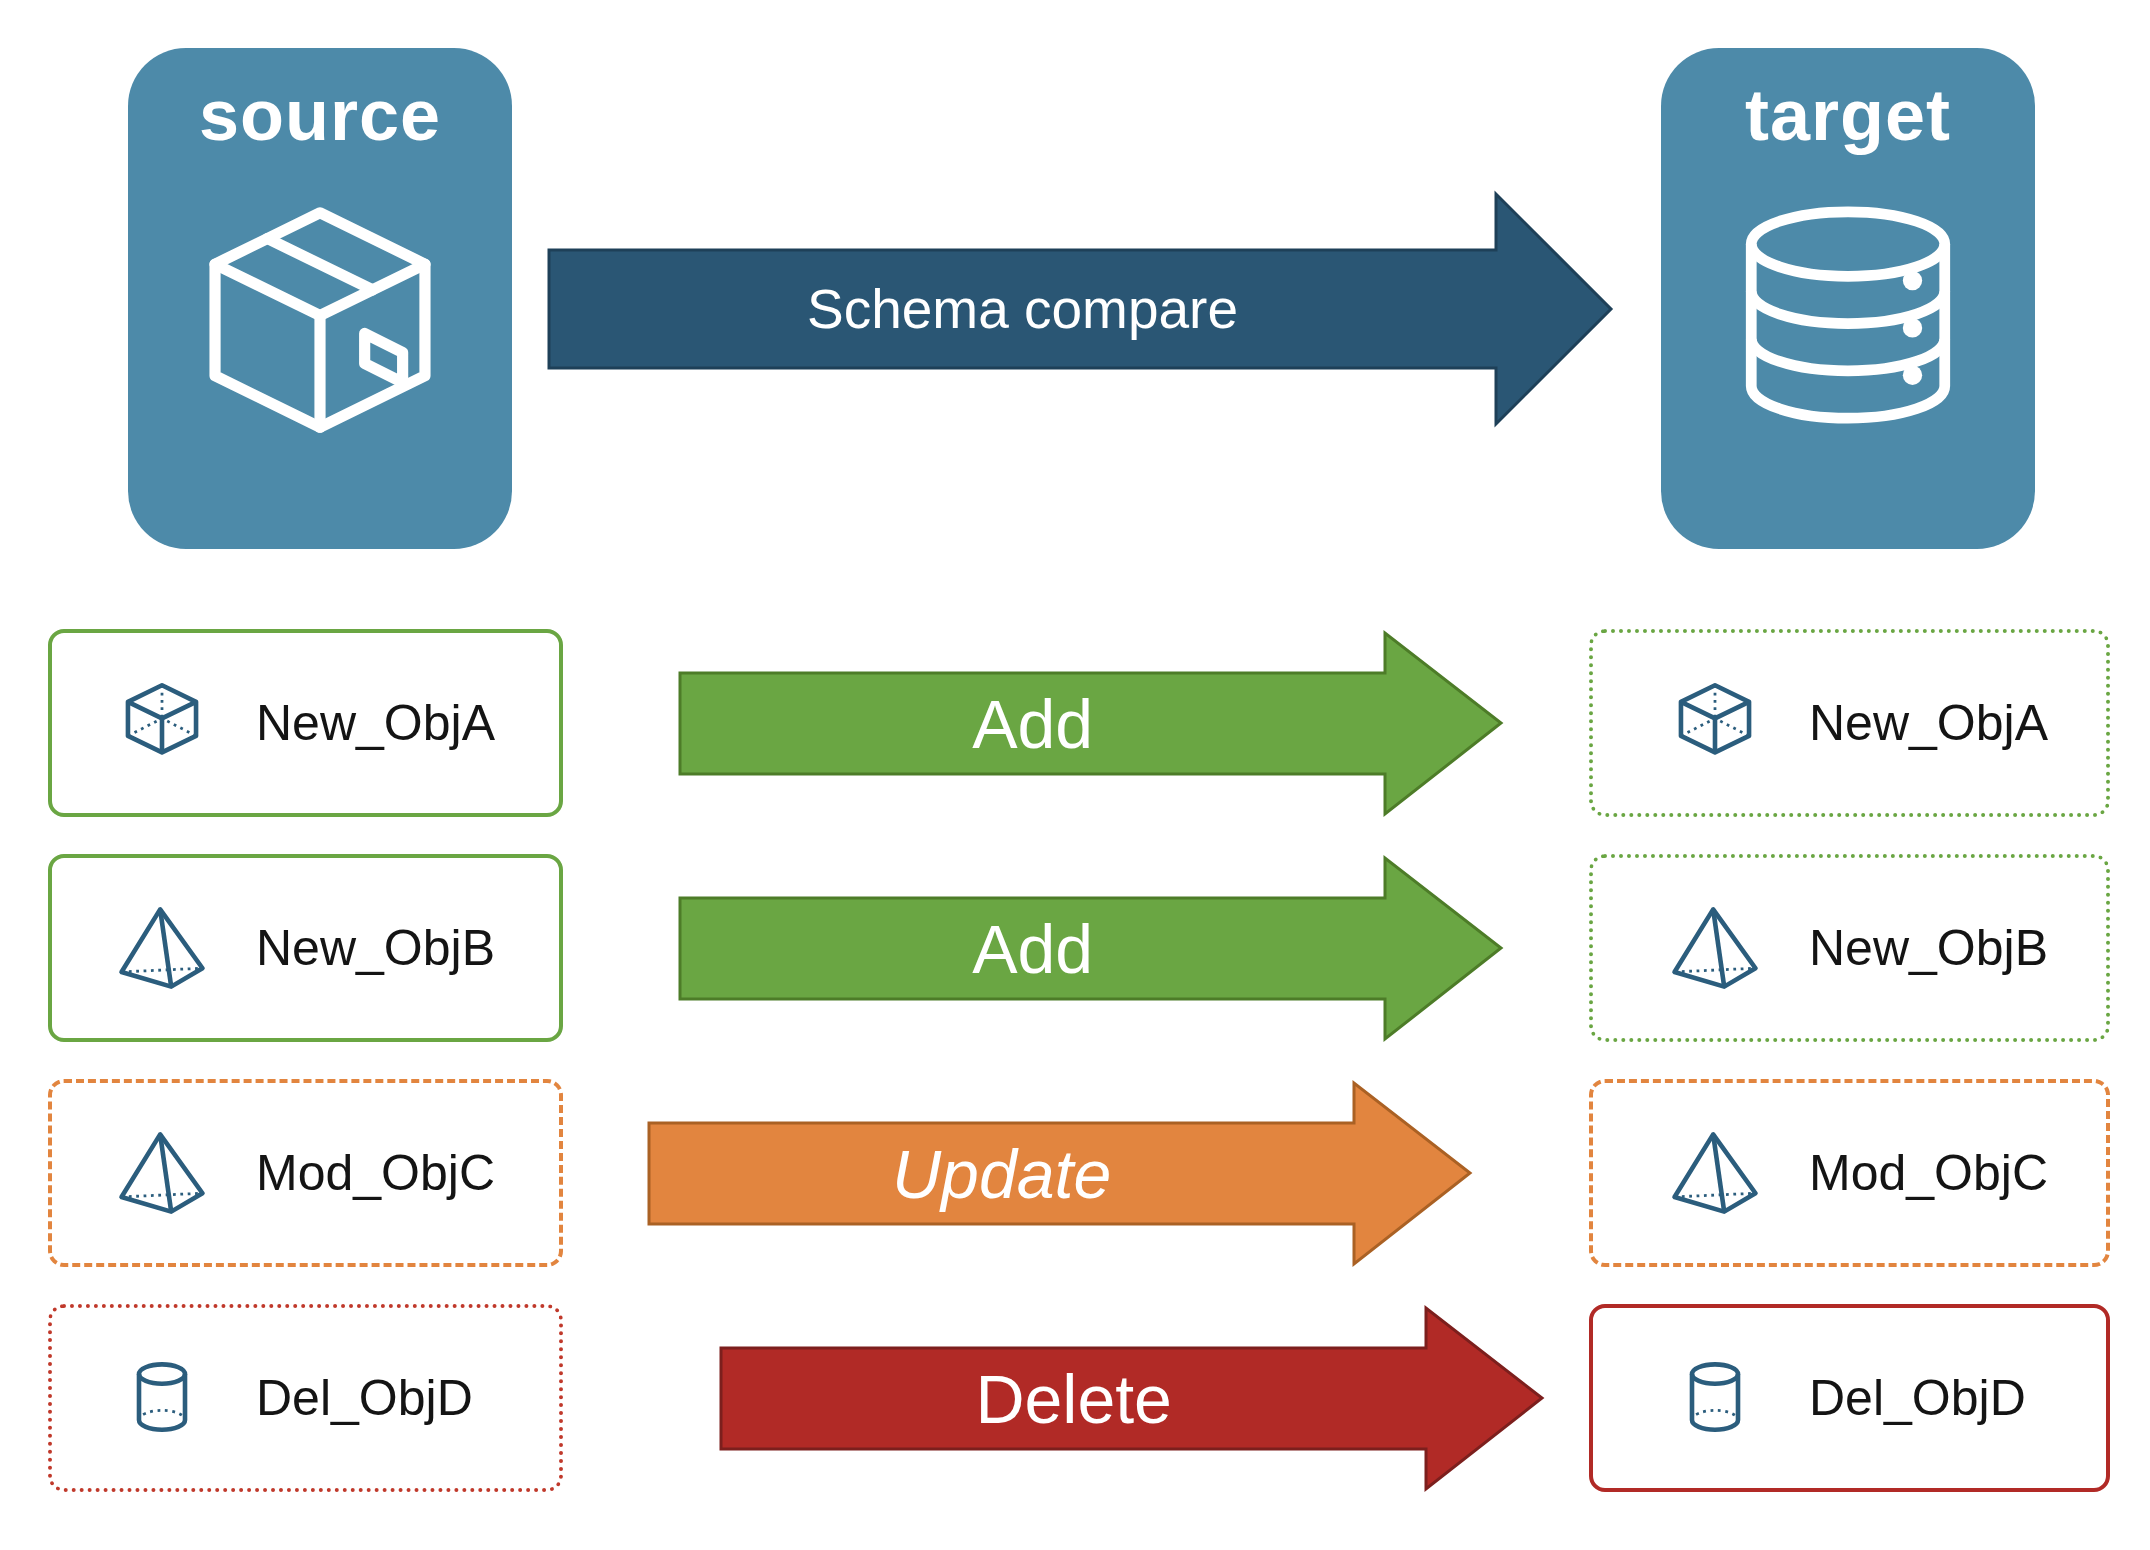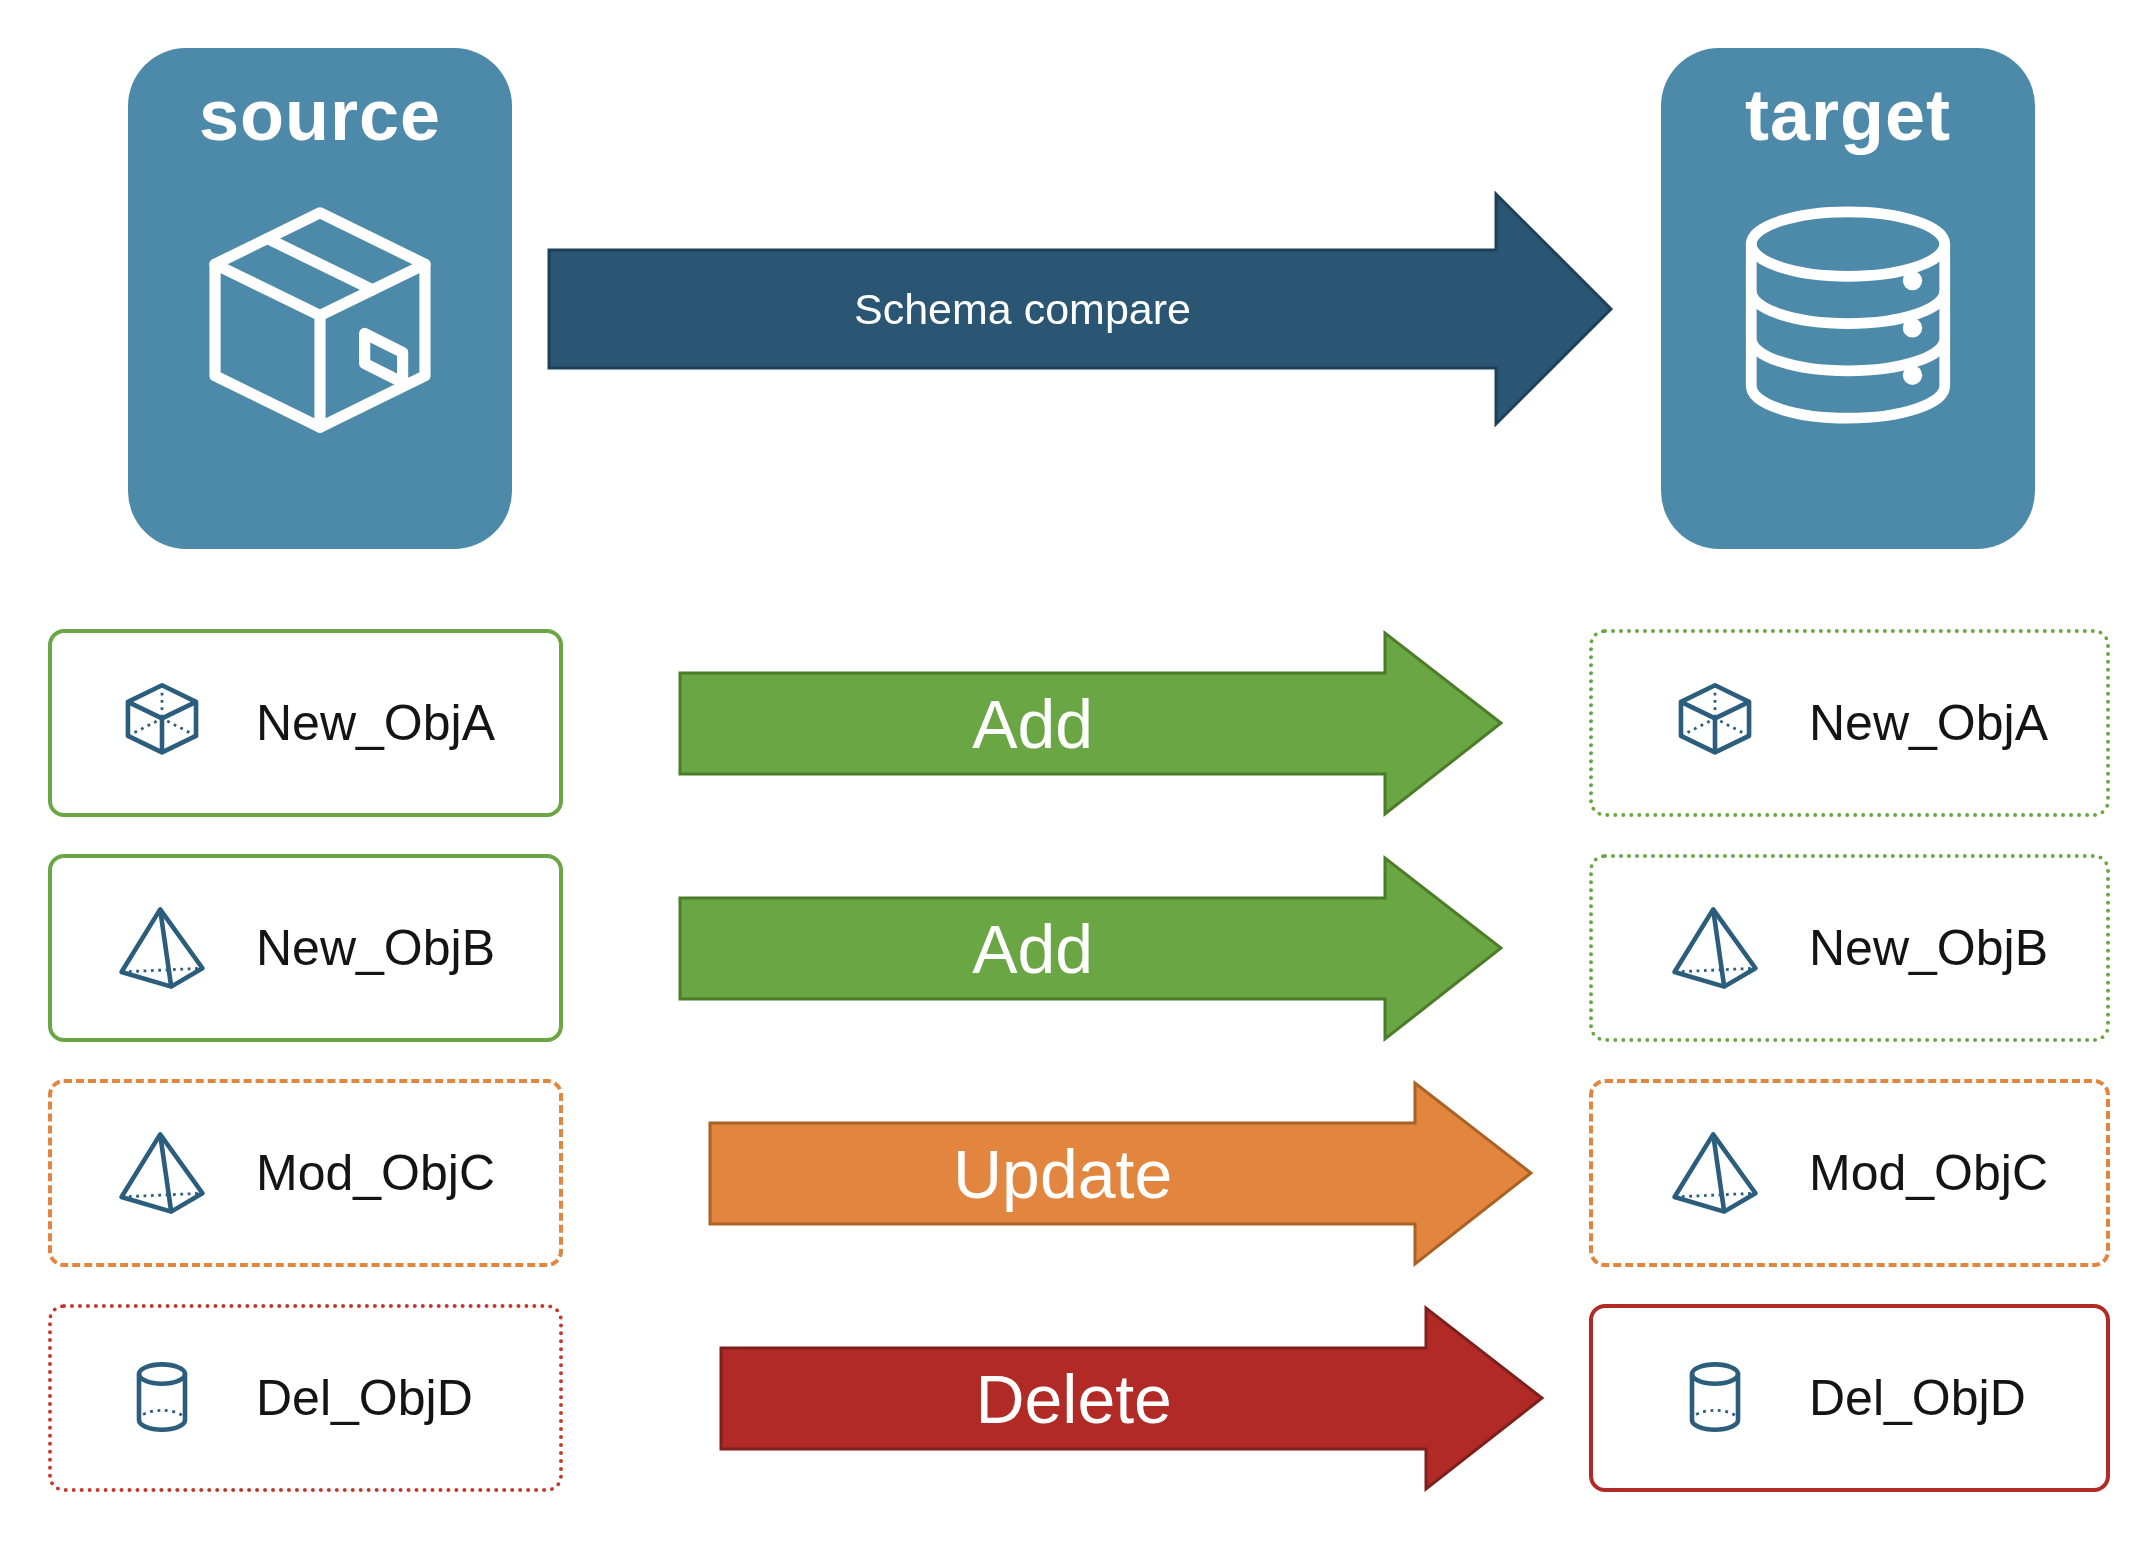--- a/index.html
+++ b/index.html
@@ -28,21 +28,21 @@
   .node-icon { margin-top:30px; }
 
   
   .arrow { position:absolute; }
   .arrow svg { position:absolute; left:0; top:0; width:100%; height:100%; overflow:visible; }
   .arrow-label {
     position:absolute; top:0; bottom:0; left:0;
     display:flex; align-items:center; justify-content:center;
     color:#ffffff; white-space:nowrap;
   }
-  .arrow.big  .arrow-label { right:11%;  font-size:43px; }
+  .arrow.big  .arrow-label { right:11%;  font-size:55px; }
   .arrow.row  .arrow-label { right:14.3%; font-size:68px; }
 
   .compare-stroke { stroke:#1e4058; stroke-width:3; }
   .green-stroke   { stroke:#4d7c28; stroke-width:3; }
   .orange-stroke  { stroke:#aa6124; stroke-width:3; }
   .red-stroke     { stroke:#7c1f1d; stroke-width:3; }
 
   
   .obj-box {
     position:absolute; height:188px;
@@ -175,21 +175,21 @@
       </svg>
     <span class="obj-label">New_ObjB</span>
   </div>
 
   <div class="obj-box left dashed-orange" style="left:48px; top:1079px; width:515px;">
     <svg class="obj-icon">
         <use href="#icon-pyramid"></use>
       </svg>
     <span class="obj-label">Mod_ObjC</span>
   </div>
-  <div class="arrow row" style="left:710px; top:1081px; width:823px; height:185px;">
+  <div class="arrow row" style="left:649px; top:1081px; width:823px; height:185px;font-style:italic;">
     <svg viewBox="0 0 823 185" preserveAspectRatio="none">
       <polygon class="orange-stroke" points="0,42 705,42 705,2 821,92 705,183 705,143 0,143" fill="#e2853f"></polygon>
     </svg>
     <span class="arrow-label">Update</span>
   </div>
   <div class="obj-box right dashed-orange" style="left:1589px; top:1079px; width:521px;">
     <svg class="obj-icon">
         <use href="#icon-pyramid"></use>
       </svg>
     <span class="obj-label">Mod_ObjC</span>

